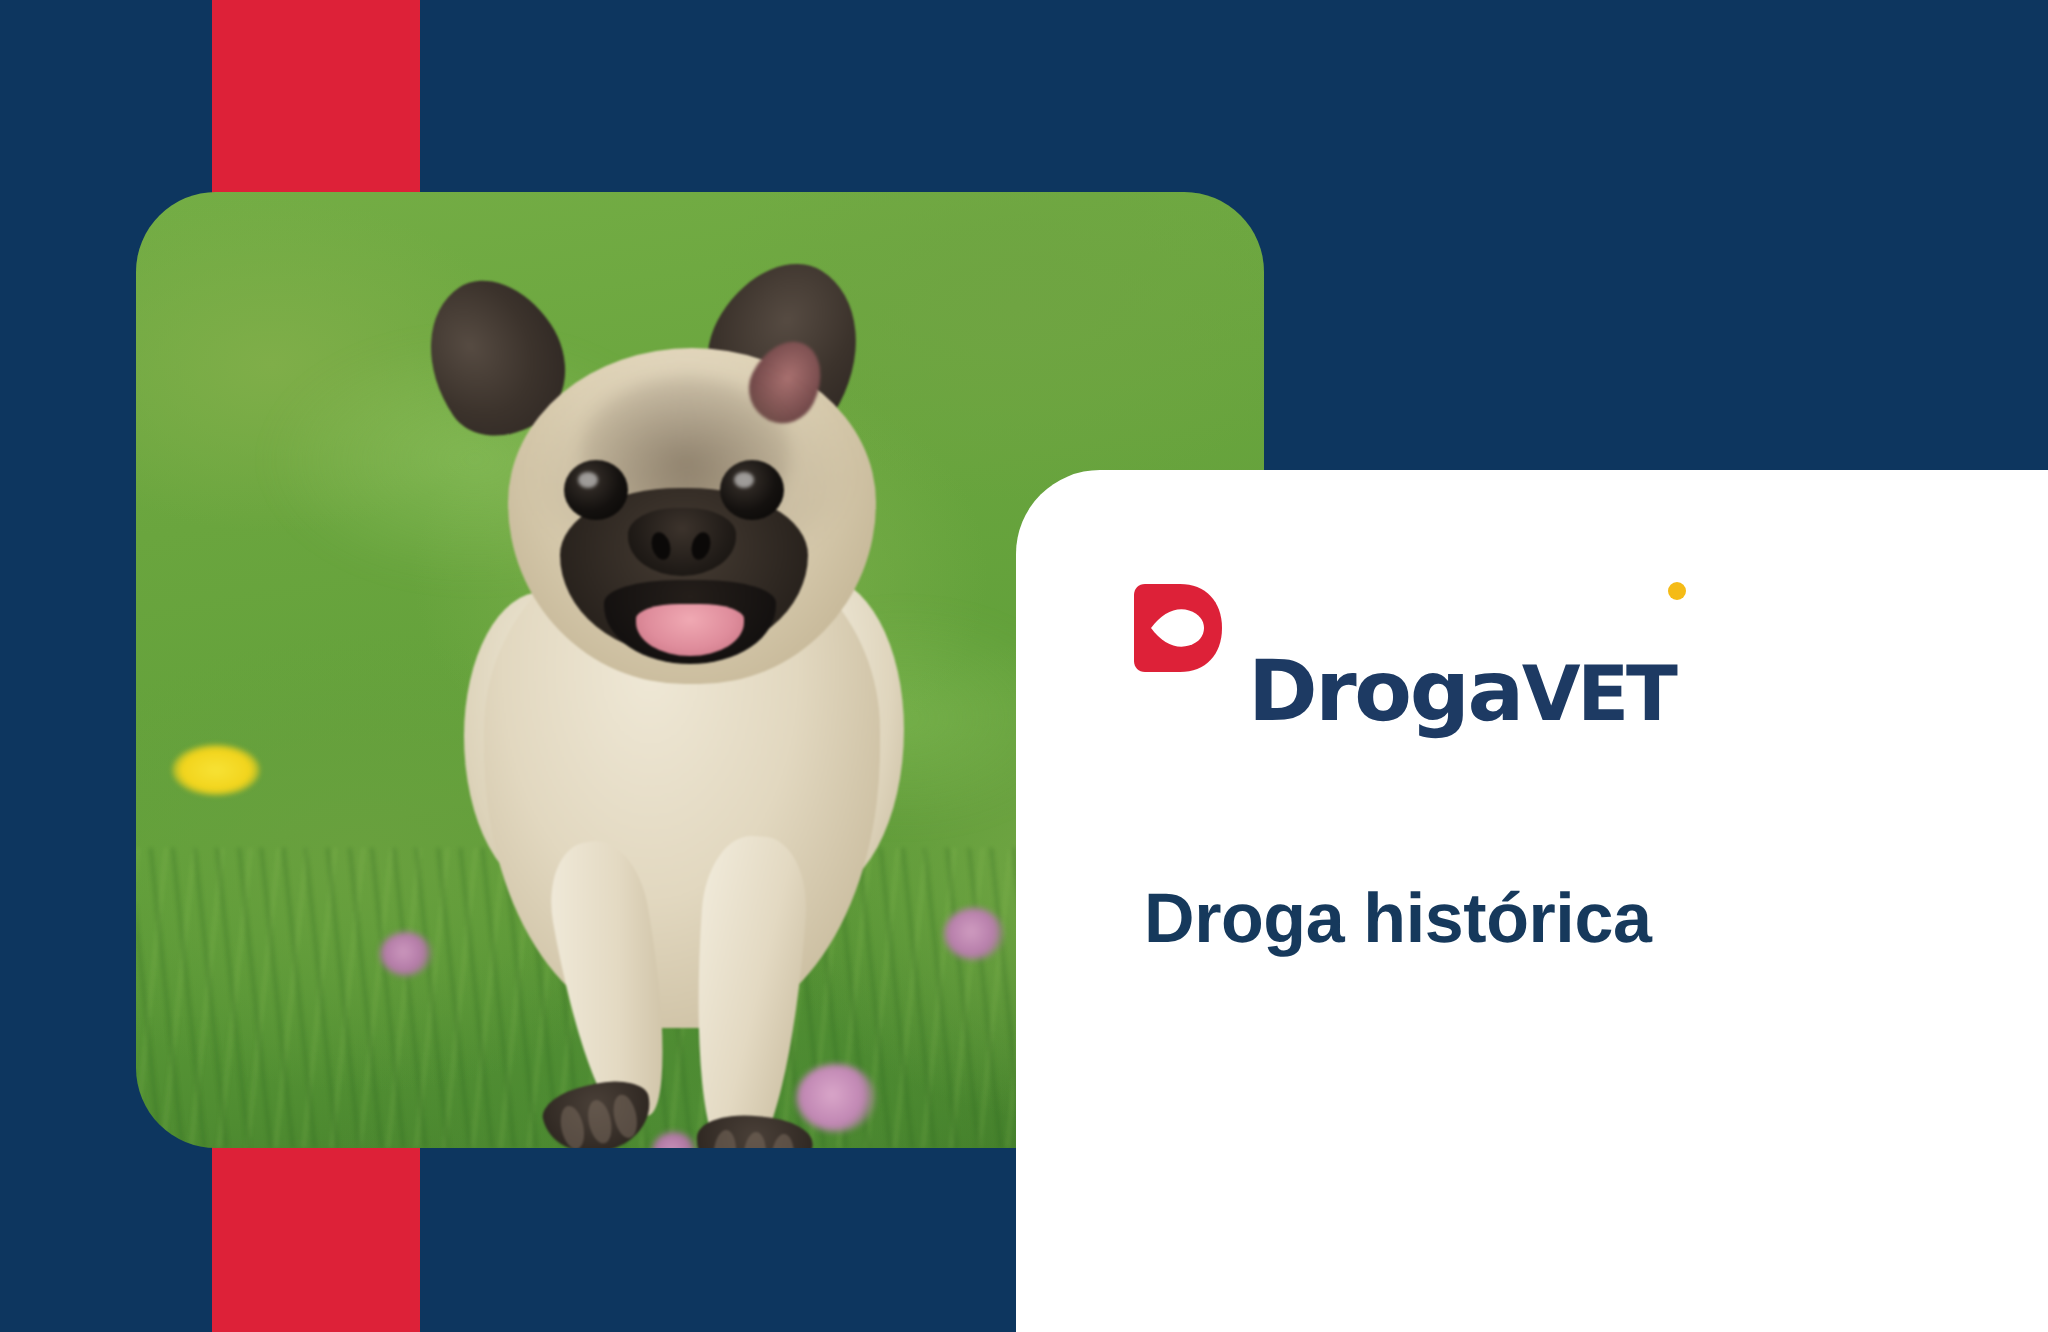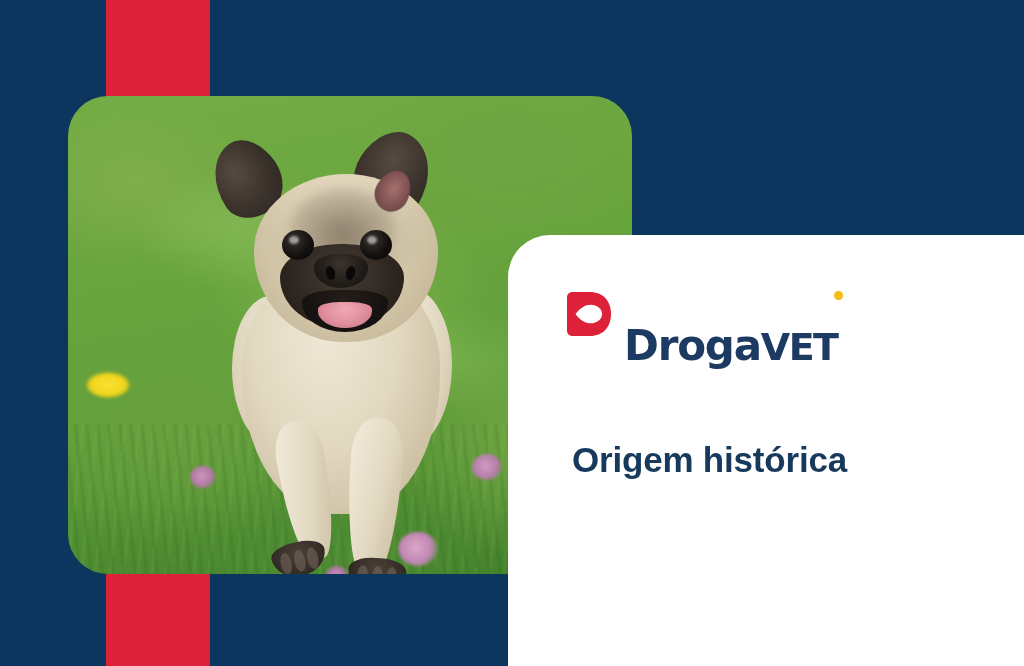--- a/index.html
+++ b/index.html
@@ -341,17 +341,17 @@
           <path d="M3 8.5 C3 5.3 5.3 3 8.5 3 L26 3 C38.7 3 47 11.6 47 25 C47 38.4 38.7 47 26 47 L8.5 47 C5.3 47 3 44.7 3 41.5 Z" fill="#dd2138"></path>
           <path d="M11.5 25 C17 17.5 24 14.2 30.5 16.2 C35.6 17.8 38 21.2 38 25 C38 28.8 35.6 32.2 30.5 33.8 C24 35.8 17 32.5 11.5 25 Z" fill="#ffffff"></path>
         </svg>
       </div>
       <div id="logo-wordmark">
         <span class="wordmark-text"><span>Droga</span><span class="vet">VET</span></span>
       </div>
       <div id="logo-dot"></div>
     </div>
 
-    <div id="slide-title">Origem histórica</div>
+    <div id="slide-title">Droga histórica</div>
 
   </div>
 
 </div>
 
 </body></html>

